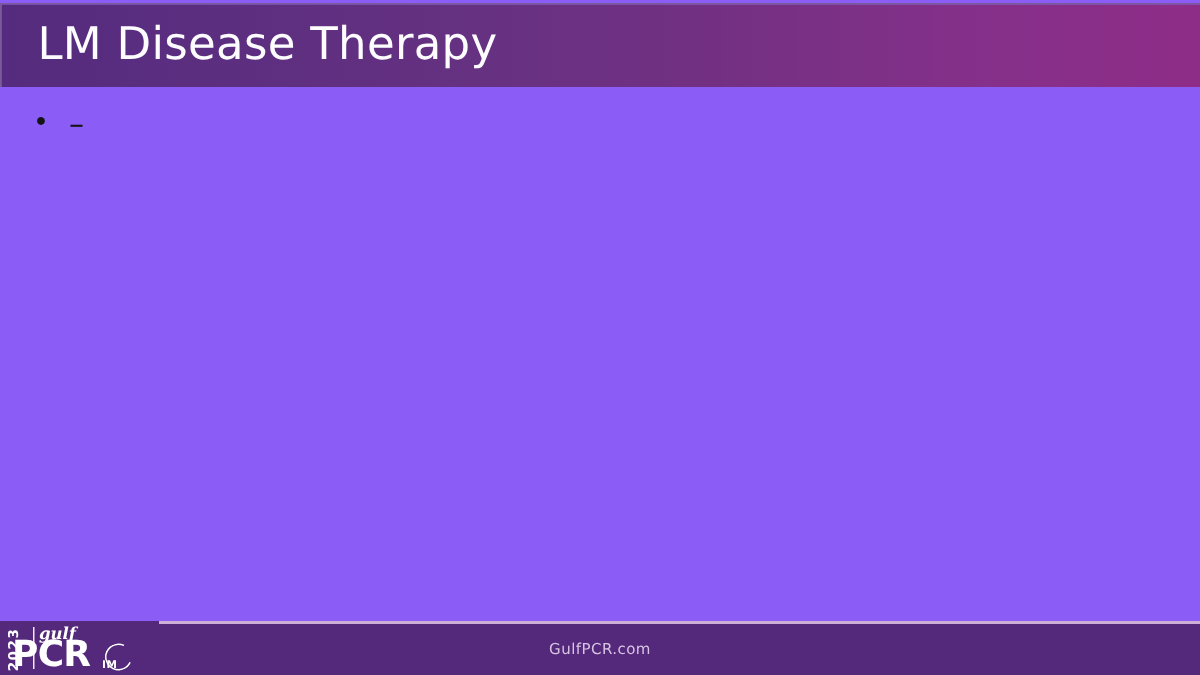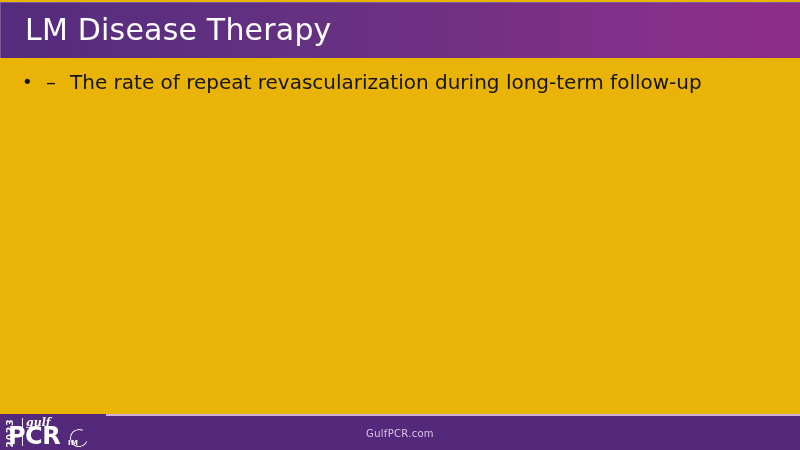--- a/index.html
+++ b/index.html
@@ -12,21 +12,21 @@
     height: 450px;
     overflow: hidden;
     font-family: "DejaVu Sans", sans-serif;
     -webkit-font-smoothing: antialiased;
   }
 
   #slide {
     position: relative;
     width: 800px;
     height: 450px;
-    background: #eab308;
+    background: #8b5cf6;
     overflow: hidden;
   }
 
   
   #title-bar {
     position: absolute;
     left: 0;
     top: 2px;
     width: 800px;
     height: 56px;
@@ -202,21 +202,20 @@
   </div>
 
   <div id="content">
 
     <div class="bullet-l1">
       <span class="marker">•</span>
     </div>
 
     <div class="bullet-l2">
       <span class="marker">–</span>
-      <span>The rate of repeat revascularization during long-term follow-up</span>
     </div>
 
   </div>
 
   <div id="footer-bar">
     <div id="footer-url">GulfPCR.com</div>
   </div>
 
   <div id="logo-block">
     <div id="logo-year">2023</div>

